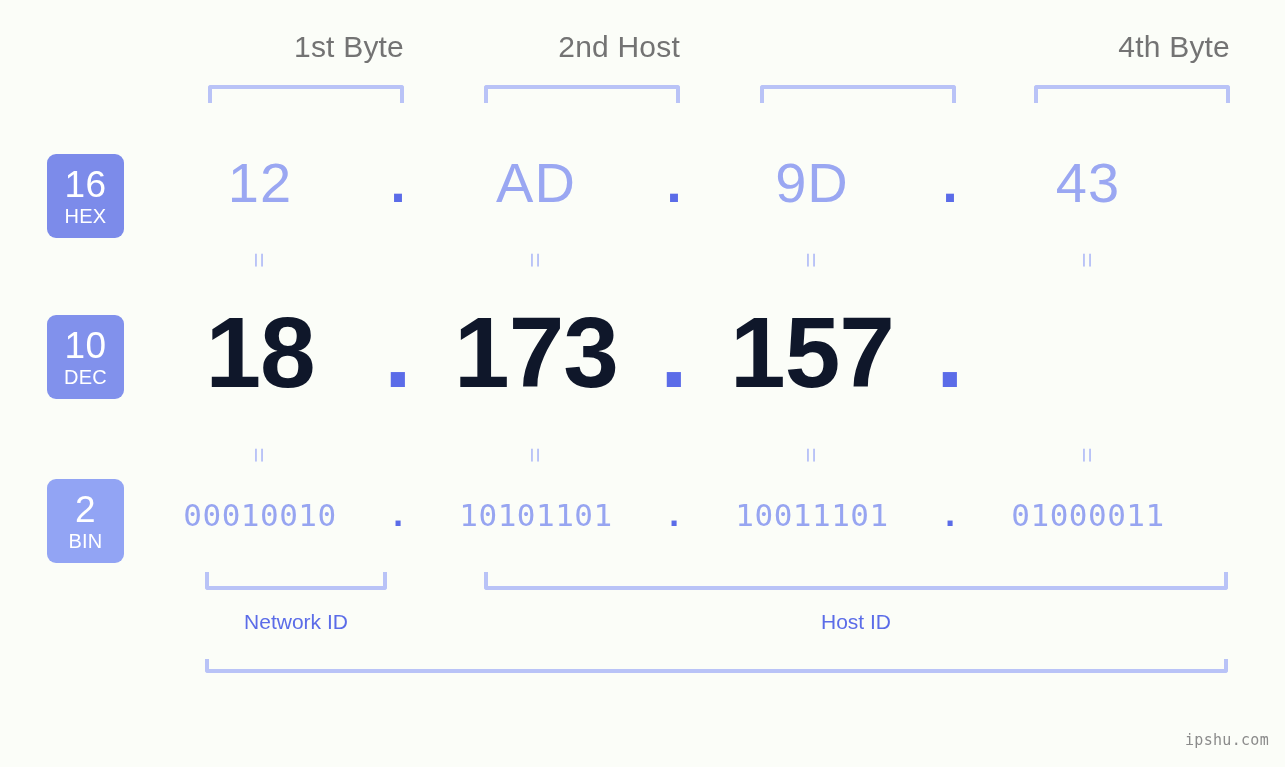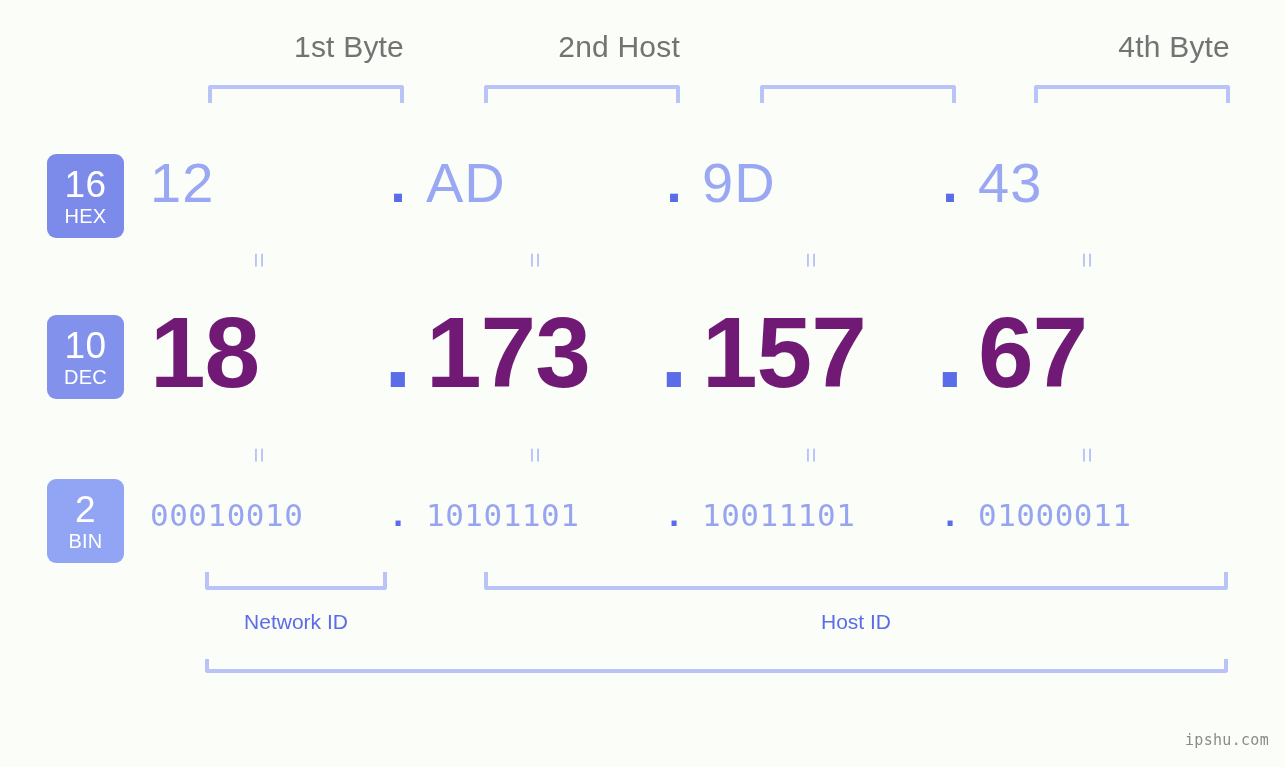--- a/index.html
+++ b/index.html
@@ -91,20 +91,21 @@
 
   
   .row {
     position: absolute;
     left: 150px;
     width: 1110px;
     display: flex;
     align-items: baseline;
   }
   .cell {
+    text-align: center;
     white-space: nowrap;
   }
   .dot {
     text-align: center;
     white-space: nowrap;
   }
 
   
   .row-hex { top: 150px; height: 80px; }
   .row-hex .cell {
@@ -116,21 +117,21 @@
   .row-hex .dot {
     font-size: 56px;
     color: #5b6ce8;
     font-weight: 700;
   }
 
   
   .row-dec { top: 295px; height: 110px; }
   .row-dec .cell {
     font-size: 100px;
-    color: #701a75;
+    color: #0f172a;
     font-weight: 700;
     letter-spacing: -1px;
   }
   .row-dec .dot {
     font-size: 100px;
     color: #5b6ce8;
     font-weight: 700;
   }
 
   
@@ -261,21 +262,20 @@
     </div>
   </div>
 
   <div class="row row-dec">
     <div class="cell" style="width:220px;">18</div>
     <div class="dot" style="width:56px;">.</div>
     <div class="cell" style="width:220px;">173</div>
     <div class="dot" style="width:56px;">.</div>
     <div class="cell" style="width:220px;">157</div>
     <div class="dot" style="width:56px;">.</div>
-    <div class="cell" style="width:220px;">67</div>
   </div>
 
   <div class="eq-row eq-row-2">
     <div class="eq-wrap" style="width:220px;">
       <span class="eq">=</span>
     </div>
     <div style="width:56px;"></div>
     <div class="eq-wrap" style="width:220px;">
       <span class="eq">=</span>
     </div>

